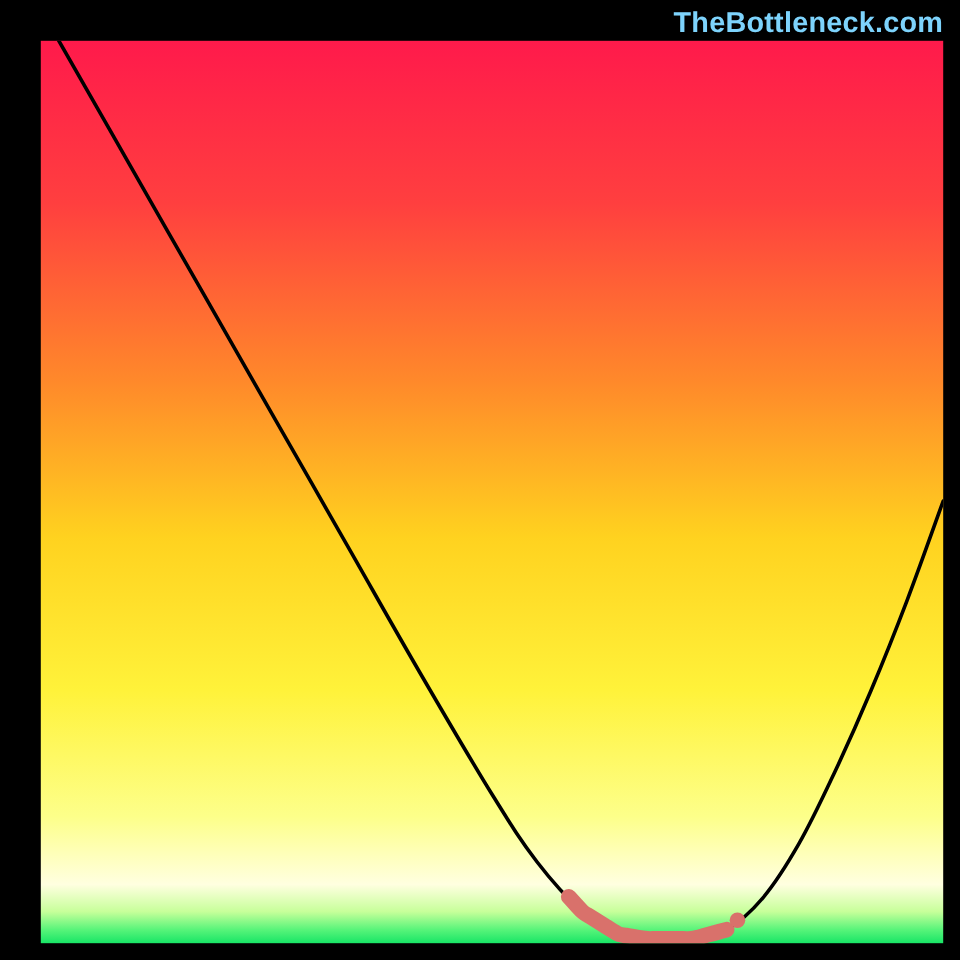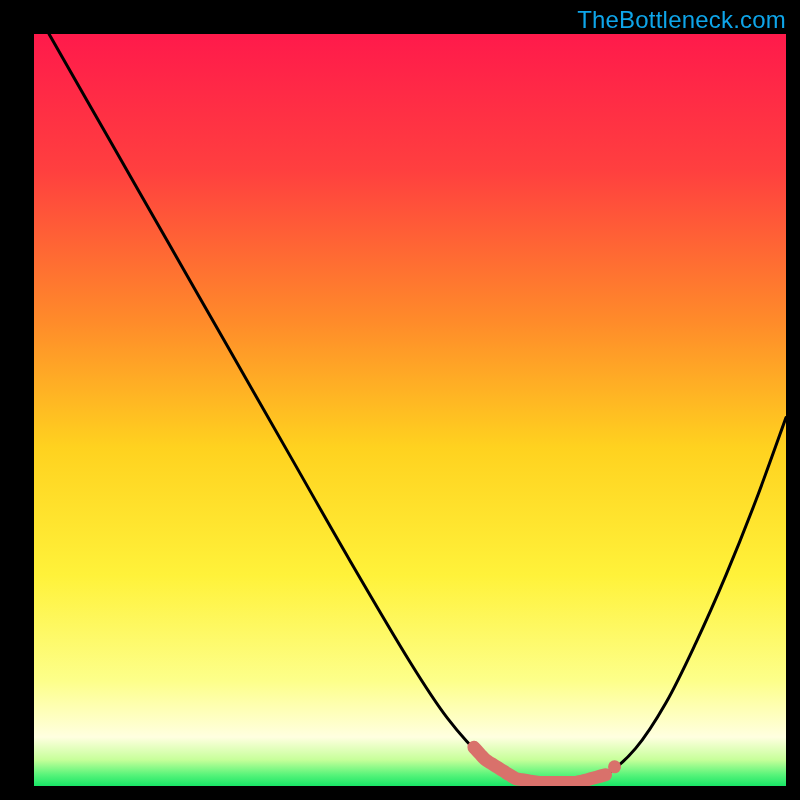--- a/index.html
+++ b/index.html
@@ -14,23 +14,23 @@
   .chart-container {
     position: relative;
     width: 800px;
     height: 800px;
     background: #000;
   }
   .attribution {
     position: absolute;
     top: 6px;
     right: 14px;
-    color: #0ea5e9;
+    color: #7dd3fc;
     font-size: 24px;
-    font-weight: 400;
+    font-weight: 700;
     letter-spacing: 0.2px;
     z-index: 20;
   }
   svg {
     position: absolute;
     top: 0;
     left: 0;
   }
 </style>
 </head>

